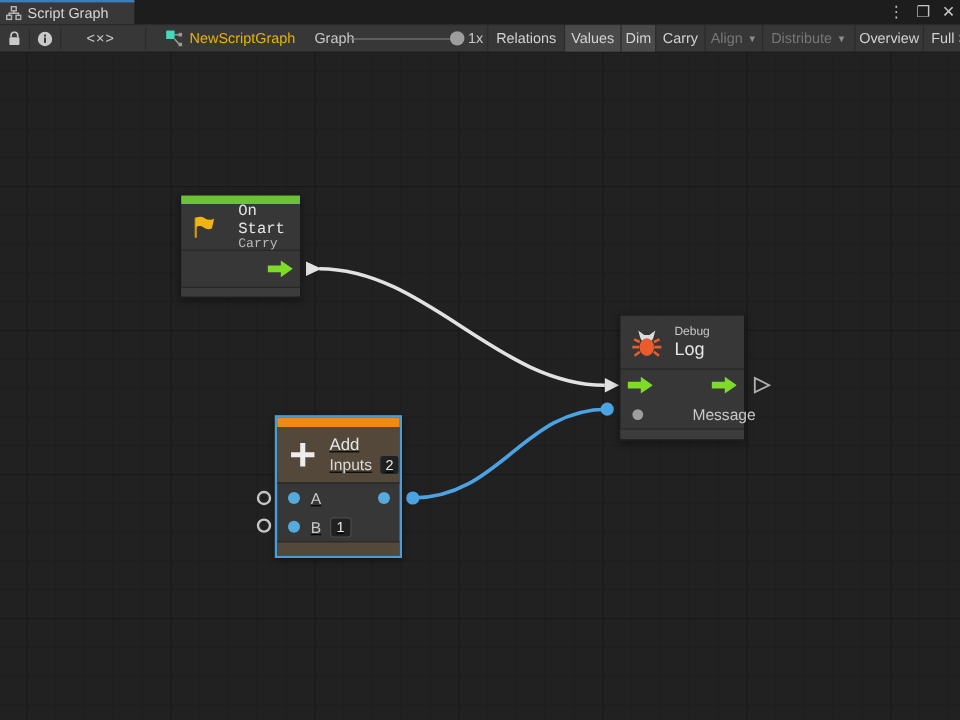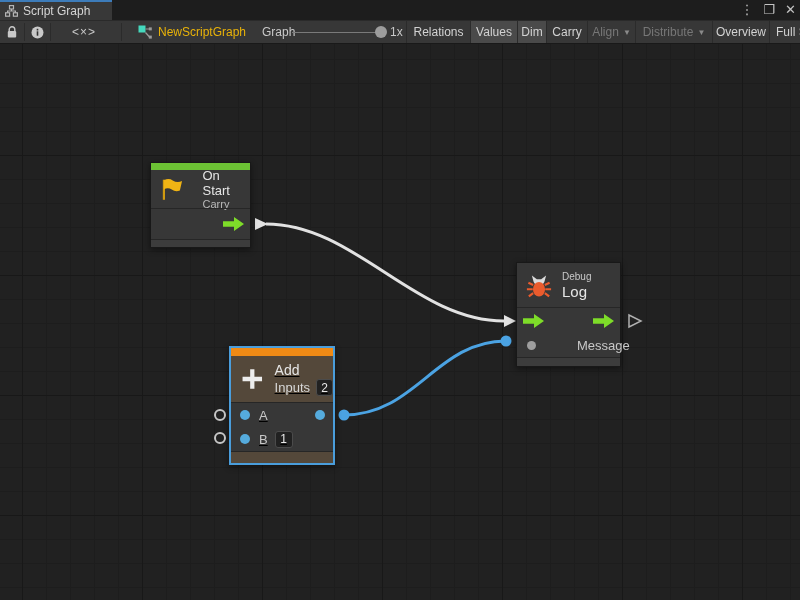--- a/index.html
+++ b/index.html
@@ -196,21 +196,21 @@
     <polygon points="629,271 629,283 641,277" fill="none" stroke="#b0b0b0" stroke-width="1.5"></polygon>
   </svg>
 
   <div class="node" id="node-onstart">
     <div class="colorbar"></div>
     <div class="n-header">
       <svg class="icon-svg" width="26" height="25" viewBox="0 0 26 25">
         <path d="M5 2.5 V23" stroke="#cf9a10" stroke-width="2.2"></path>
         <path d="M5 3 Q10 0.5 14 3.2 Q18.5 6 23.5 3.8 L21.3 13.5 Q17 15.5 13 12.6 Q9 9.8 5 12.5 Z" fill="#f0b414"></path>
       </svg>
-      <div class="n-titles" style="margin-left:18px;">
+      <div class="n-titles" style="margin-left:18px;font-family:Liberation Mono, monospace;">
         <span class="n-title">On Start</span>
         <span class="n-sub">Carry</span>
       </div>
     </div>
     <div class="n-row">
       <svg class="flow-arrow" viewBox="0 0 21 14">
         <path d="M0 4.2 H11 V0 L21 7 L11 14 V9.8 H0 Z" fill="#7edc29"></path>
       </svg>
     </div>
     <div class="n-footer"></div>

